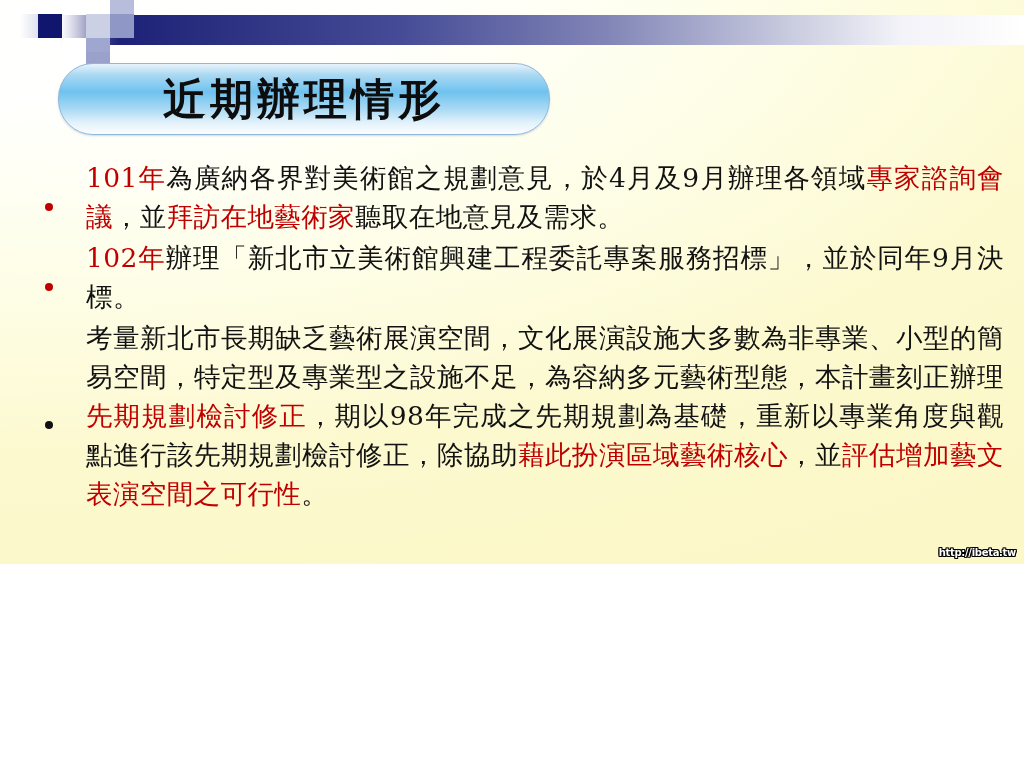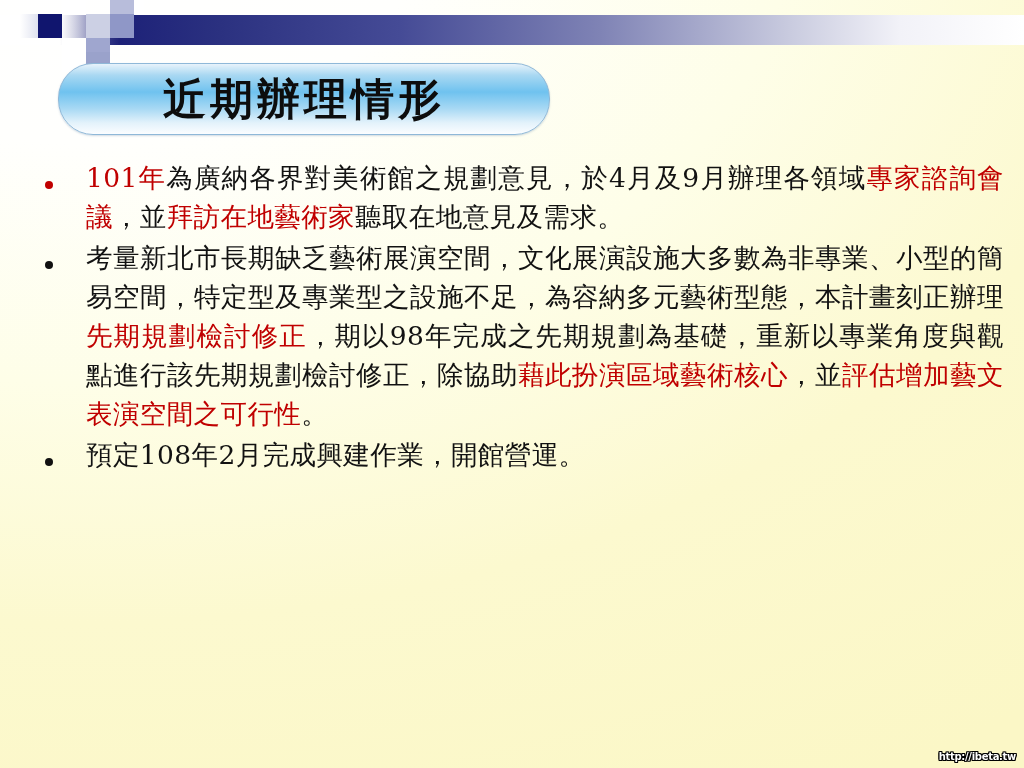--- a/index.html
+++ b/index.html
@@ -10,21 +10,21 @@
     width: 1024px;
     height: 768px;
     overflow: hidden;
     font-family: "DejaVu Serif", "Liberation Serif", serif;
     background: #ffffff;
   }
 
   .slide {
     position: relative;
     width: 1024px;
-    height: 768px;
+    height: 564px;
     background:
       radial-gradient(ellipse 150% 130% at 8% -10%,
         #ffffff 0%,
         #fffffd 22%,
         #fefee8 46%,
         #fcf9cf 70%,
         #fbf7c6 100%);
     overflow: hidden;
   }
 
@@ -110,21 +110,21 @@
 
   
   .body {
     position: absolute;
     left: 34px;
     top: 158px;
     width: 970px;
   }
   .bullet-row {
     display: flex;
-    align-items: flex-start;
+    align-items: center;
     margin-bottom: 2px;
   }
   .bullet-marker {
     flex: 0 0 auto;
     width: 52px;
     padding-top: 16px;
     text-align: left;
     padding-left: 11px;
     box-sizing: border-box;
   }
@@ -190,24 +190,24 @@
   <div class="title-box">
     <div class="title-text">近期辦理情形</div>
   </div>
 
   <div class="body" id="bullet-container">
       <div class="bullet-row">
         <div class="bullet-marker"><span class="dot red"></span></div>
         <div class="bullet-text"><span class="r">101年</span><span class="k">為廣納各界對美術館之規劃意見，於4月及9月辦理各領域</span><span class="r">專家諮詢會議</span><span class="k">，並</span><span class="r">拜訪在地藝術家</span><span class="k">聽取在地意見及需求。</span></div>
       </div>
       <div class="bullet-row">
+        <div class="bullet-marker"><span class="dot red"></span></div>
+        <div class="bullet-text"><span class="r">102年</span><span class="k">辦理「新北市立美術館興建工程委託專案服務招標」，並於同年9月決標。</span></div>
+      </div>
+      <div class="bullet-row">
         <div class="bullet-marker"><span class="dot"></span></div>
         <div class="bullet-text"><span class="k">考量新北市長期缺乏藝術展演空間，文化展演設施大多數為非專業、小型的簡易空間，特定型及專業型之設施不足，為容納多元藝術型態，本計畫刻正辦理</span><span class="r">先期規劃檢討修正</span><span class="k">，期以98年完成之先期規劃為基礎，重新以專業角度與觀點進行該先期規劃檢討修正，除協助</span><span class="r">藉此扮演區域藝術核心</span><span class="k">，並</span><span class="r">評估增加藝文表演空間之可行性</span><span class="k">。</span></div>
       </div>
-      <div class="bullet-row">
-        <div class="bullet-marker"><span class="dot"></span></div>
-        <div class="bullet-text"><span class="k">預定108年2月完成興建作業，開館營運。</span></div>
-      </div>
     </div>
 
   <div class="watermark">http://ibeta.tw</div>
 
 </div>
 
 </body></html>

